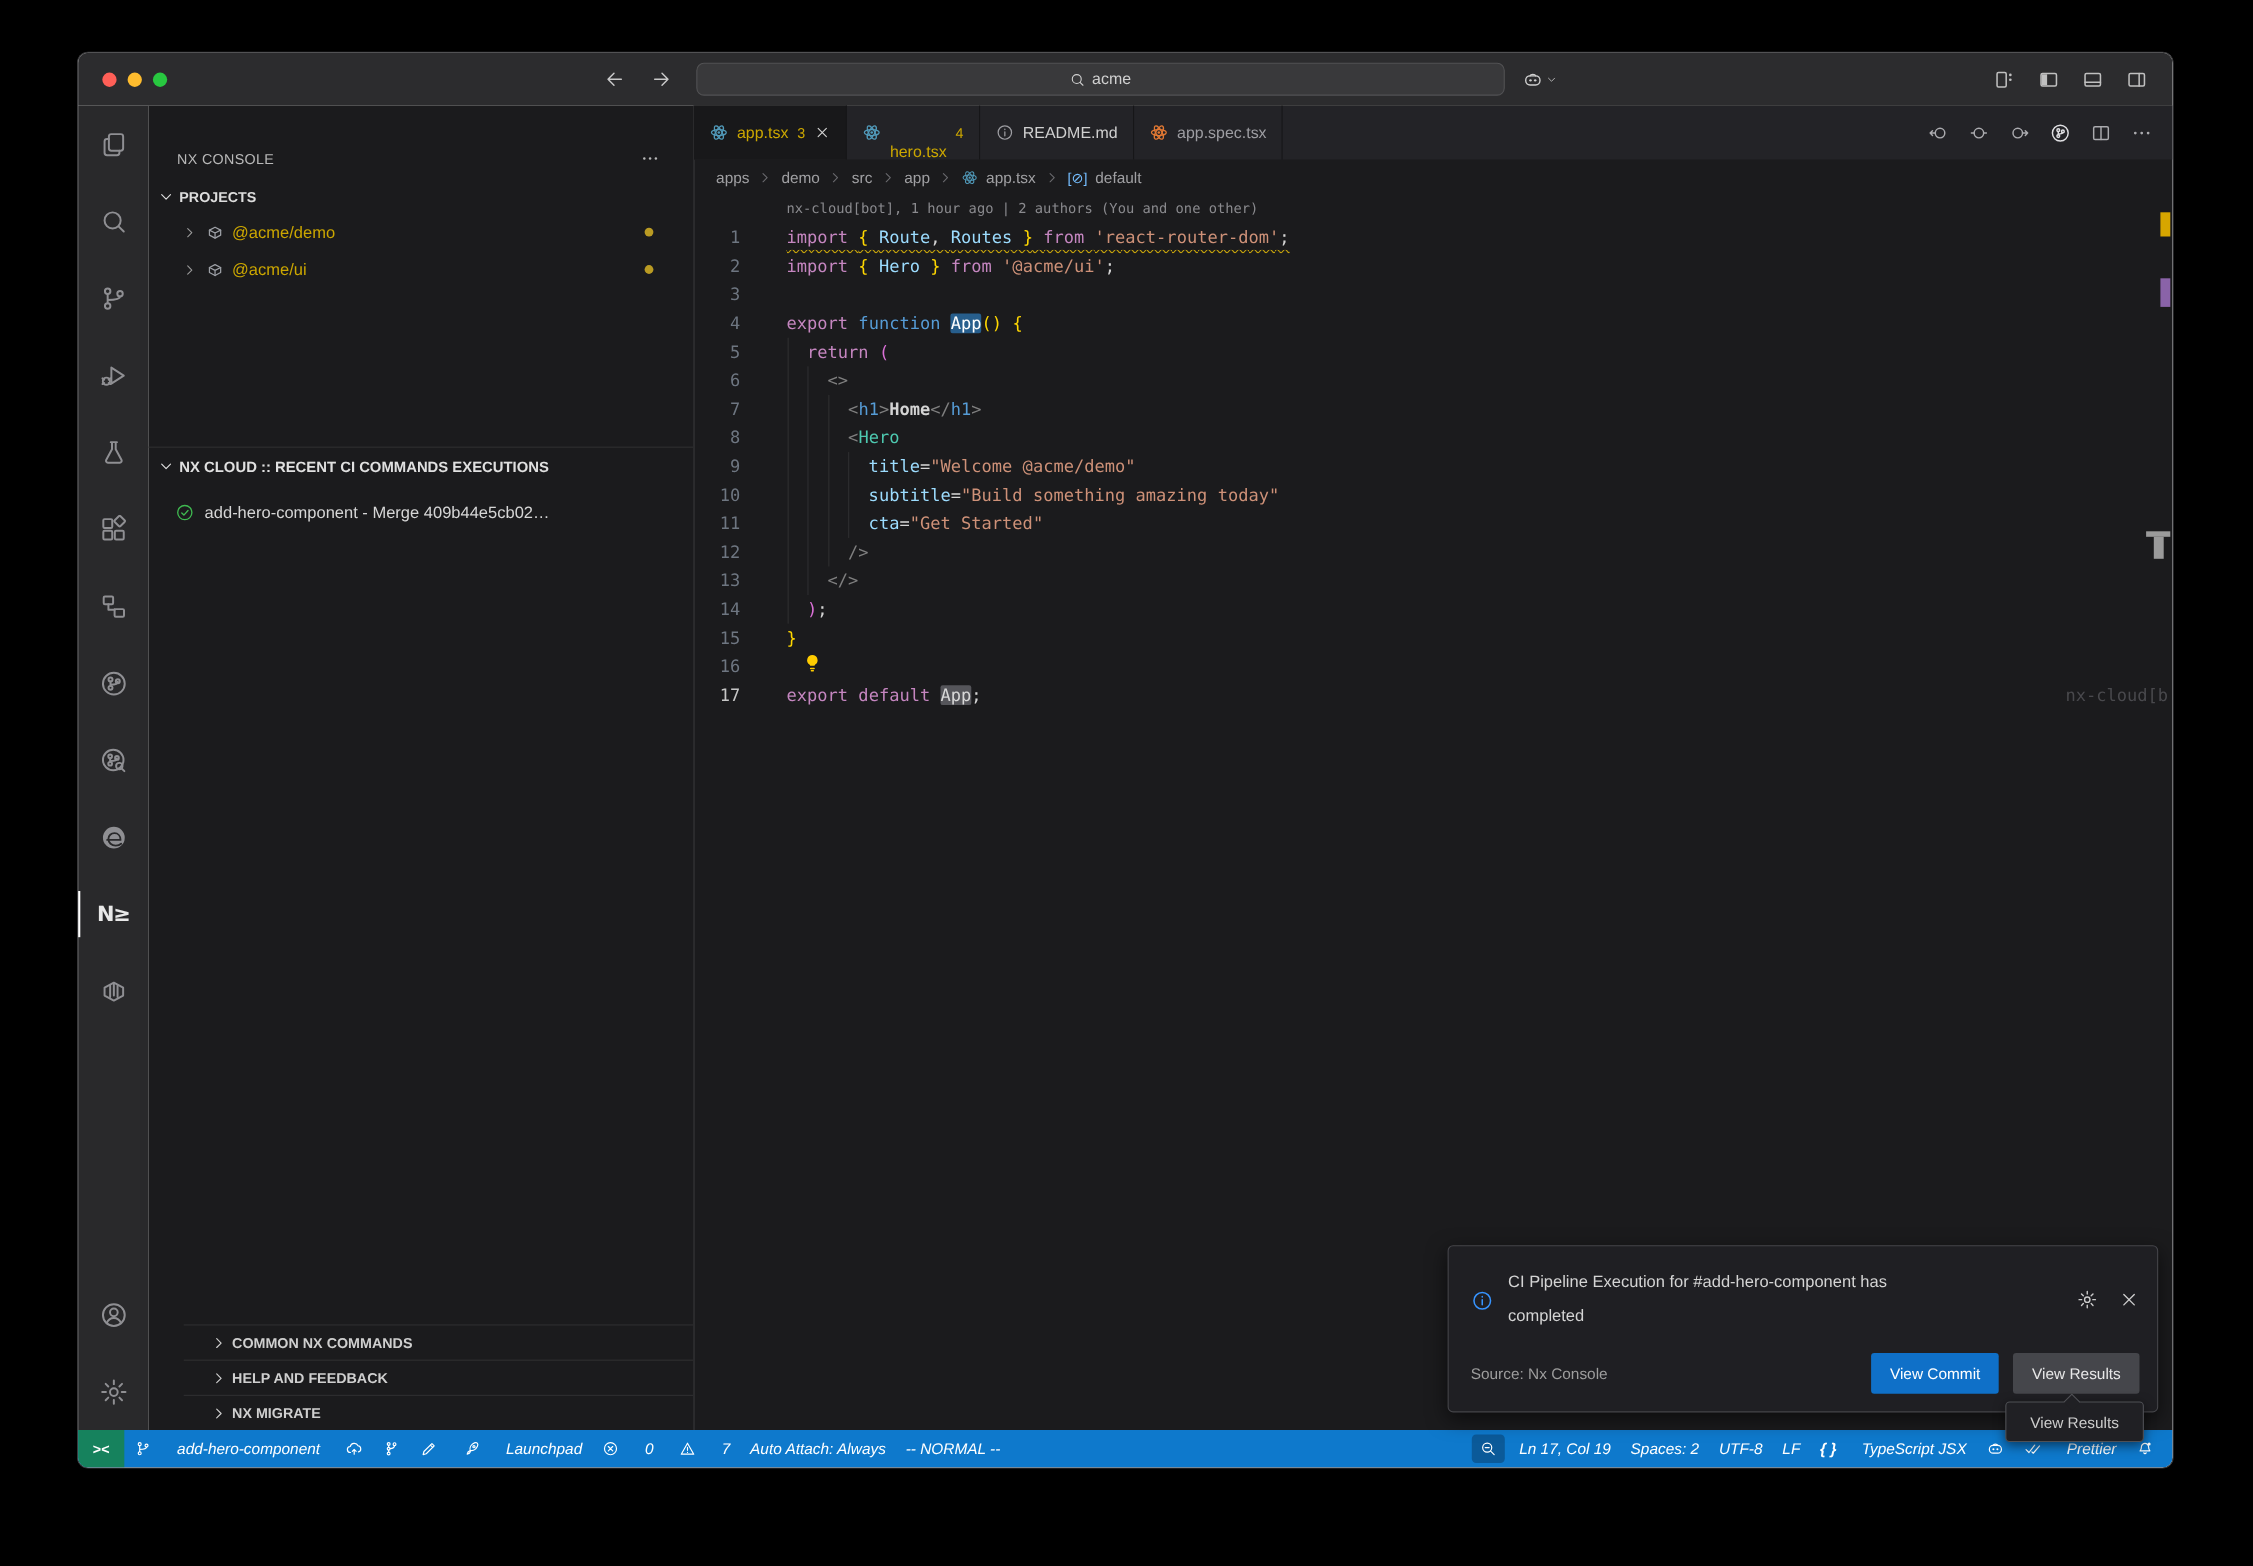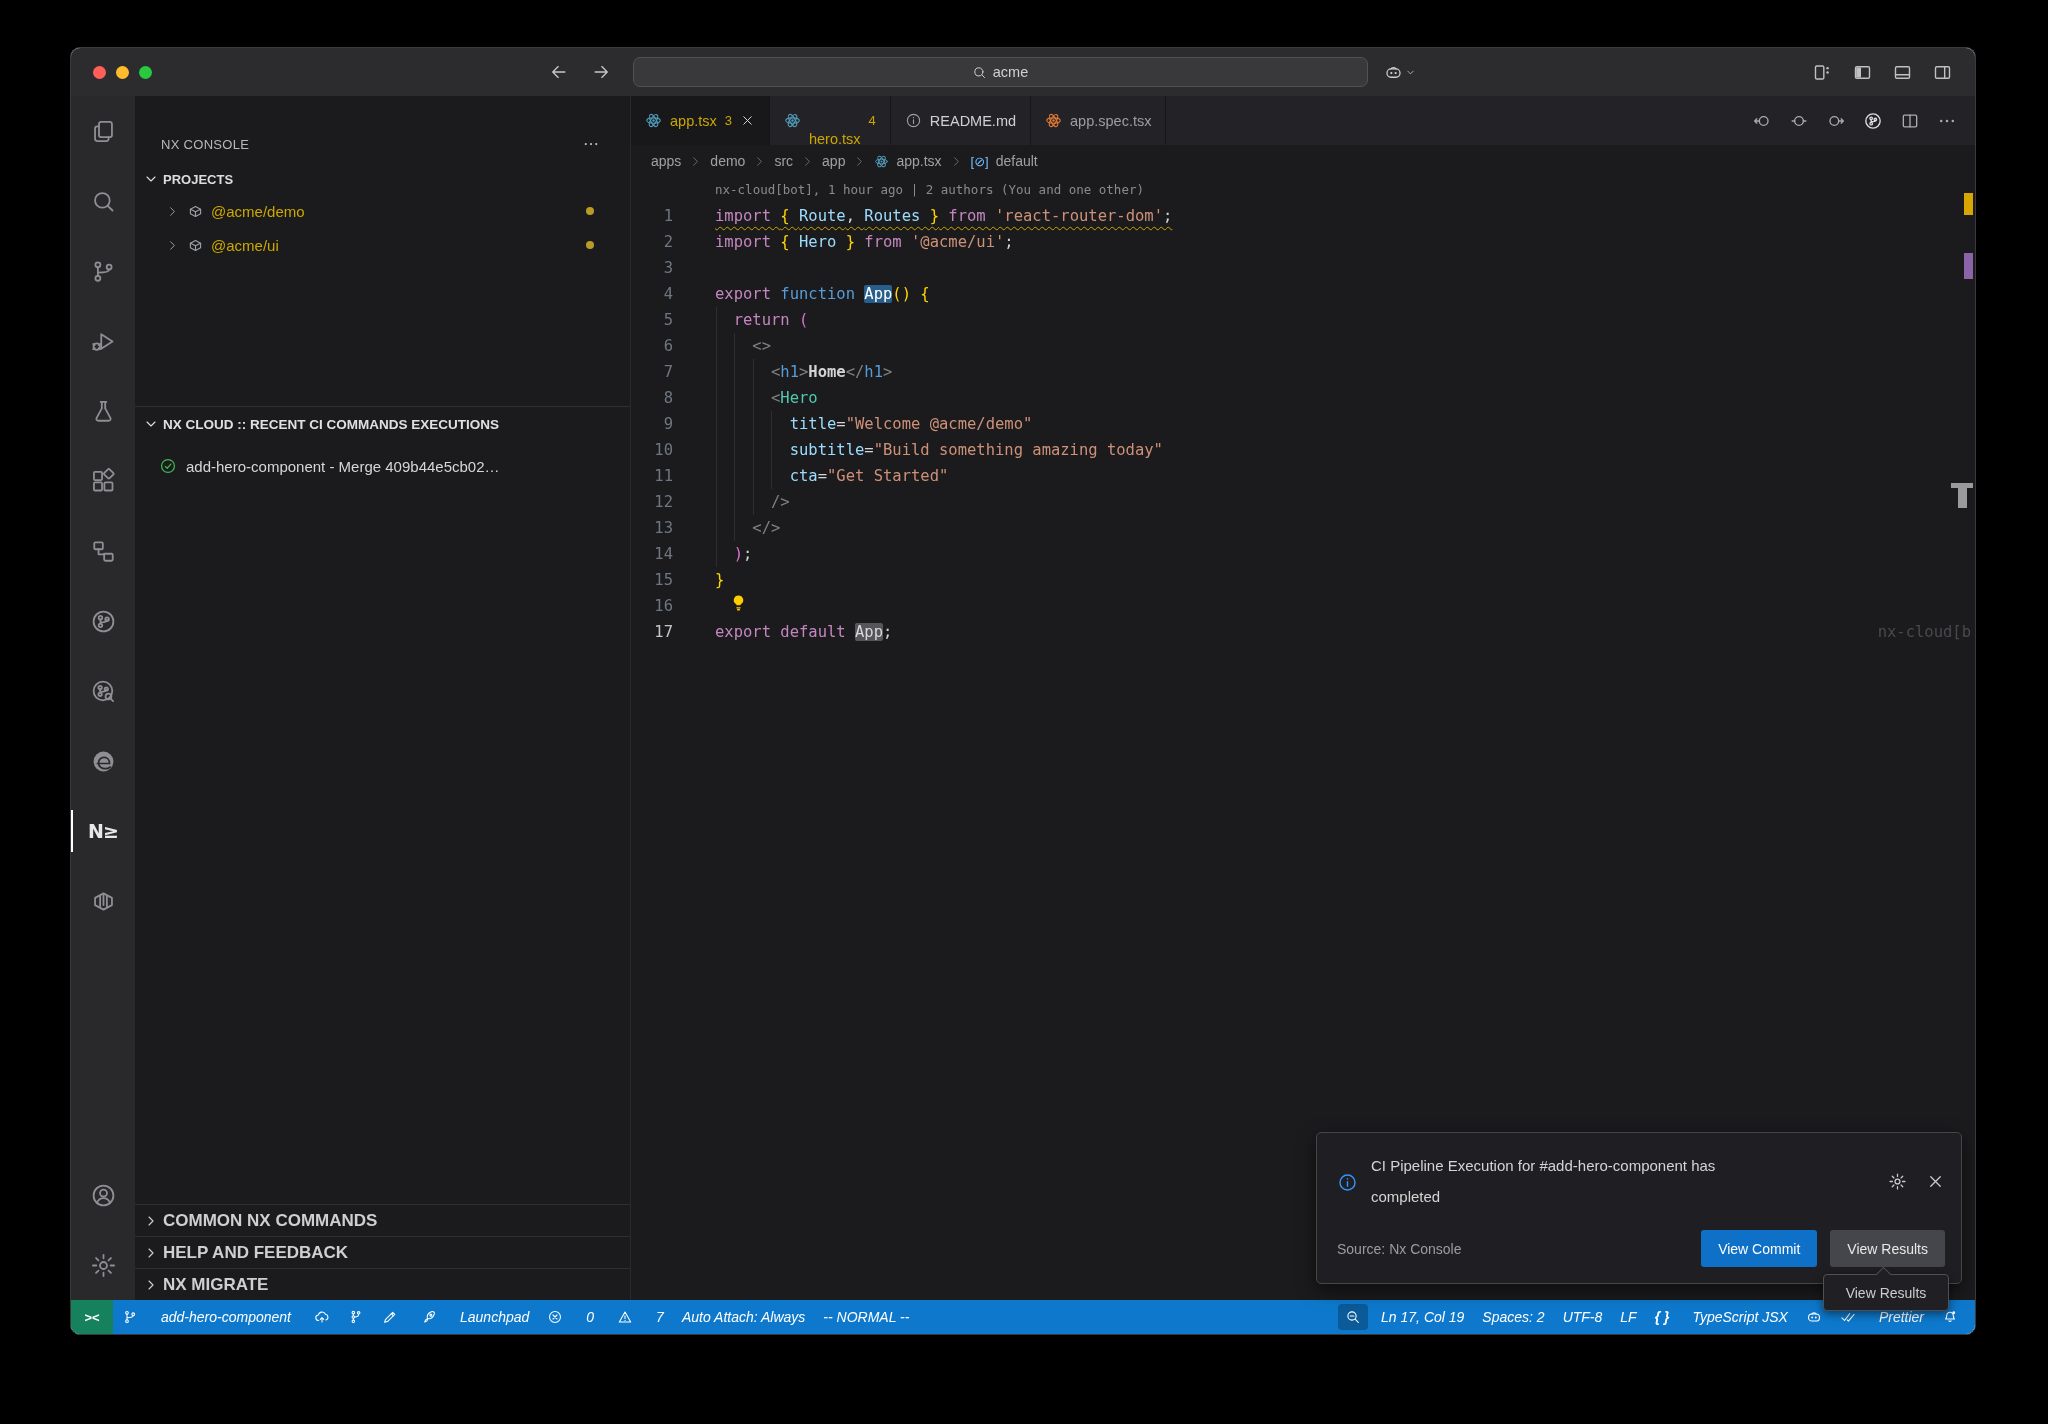--- a/index.html
+++ b/index.html
@@ -59,22 +59,22 @@
     background:#ba9b23; }
   .sb-gap { height:144px; }
   .sb-divider { border-top:1px solid #2f2f31; }
   .cloud-title { height:34px; display:flex; align-items:center; gap:4px; padding-left:8px;
     font-size:13.5px; font-weight:bold; color:#e0e0e0; cursor:pointer; }
   .cloud-title .icon svg{ width:16px; height:16px; }
   .pipe-row { height:34px; display:flex; align-items:flex-end; gap:9px; padding-left:24px;
     font-size:15px; color:#d6d6d6; cursor:pointer; white-space:nowrap; overflow:hidden; }
   .pipe-row .icon svg{ width:18px; height:18px; color:#3fb950; }
   .sb-flex { flex:1; }
-  .sb-bottom-row { height:32px; display:flex; align-items:center; gap:4px; padding-left:8px;
-    border-top:1px solid #2f2f31; font-size:17px; font-weight:bold; color:#cfcfcf; cursor:pointer; }
+  .sb-bottom-row { height:32px; display:flex; align-items:center; gap:4px; padding-left:24px;
+    border-top:1px solid #2f2f31; font-size:13px; font-weight:bold; color:#cfcfcf; cursor:pointer;margin-left:32px; }
   .sb-bottom-row .icon svg{ width:16px; height:16px; }
 
   
   .editor { flex:1; display:flex; flex-direction:column; background:#1b1b1d; min-width:0; }
   .tabbar { height:49px; background:#232327; display:flex; align-items:stretch; }
   .tab { display:flex; align-items:center; gap:8px; padding:0 14px; font-size:14.5px;
     border-right:1px solid #161618; color:#9d9da2; cursor:pointer; white-space:nowrap; }
   .tab .icon svg{ width:17px; height:17px; }
   .tab.active { background:#18181a; }
   .tab .badge { font-size:13px; }

